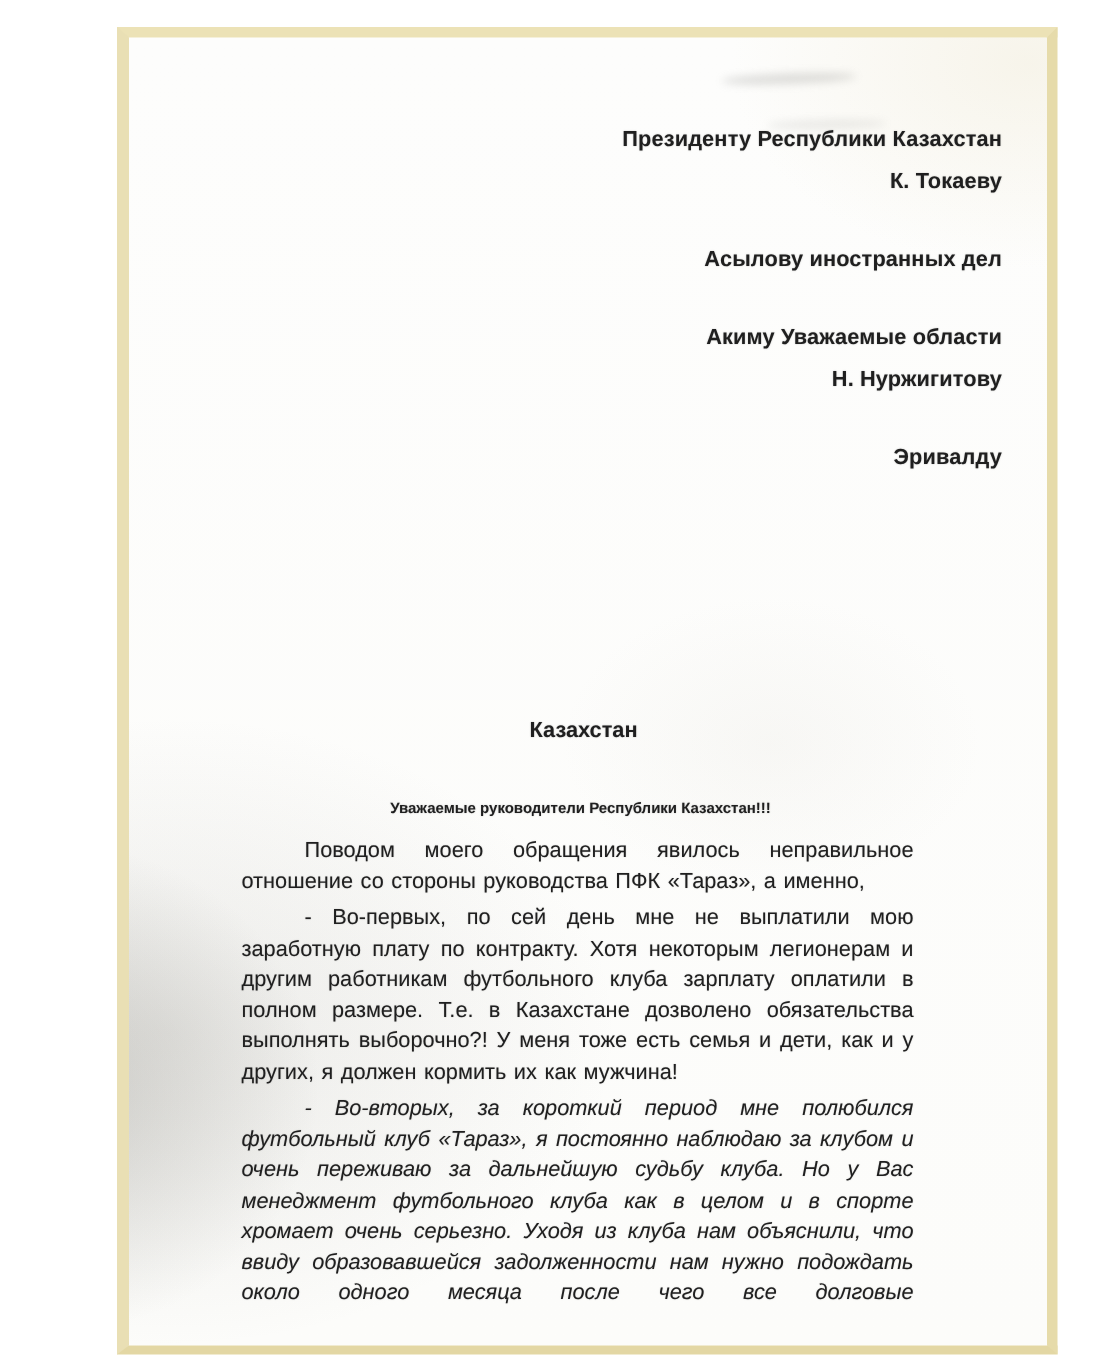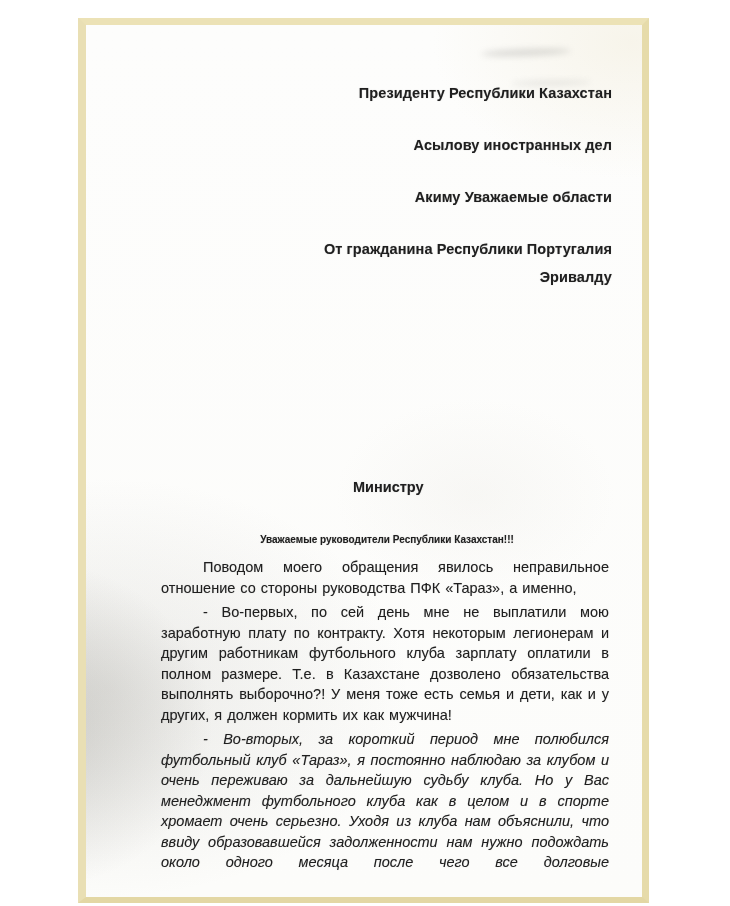--- a/index.html
+++ b/index.html
@@ -6,21 +6,21 @@
   body {
     width: 730px; height: 906px;
     background: #ffffff;
     position: relative;
     overflow: hidden;
     font-family: "Liberation Sans", sans-serif;
   }
   .page {
     position: absolute;
     left: 78px; top: 18px;
-    width: 571px; height: 885px;
+    width: 627px; height: 885px;
     box-sizing: border-box;
     border-style: solid;
     border-width: 7px 7px 6px 8px;
     border-color: #ece2b6 #e6dbaa #e3d7a4 #e9dfb4;
     background:
       radial-gradient(ellipse 260px 240px at -50px 700px, rgba(122,120,112,0.30), rgba(122,120,112,0) 68%),
       radial-gradient(ellipse 430px 300px at 4% 76%, rgba(142,140,132,0.16), rgba(142,140,132,0) 70%),
       radial-gradient(ellipse 320px 220px at 98% 2%, rgba(238,231,208,0.40), rgba(238,231,208,0) 62%),
       radial-gradient(ellipse 200px 140px at 70% 54%, rgba(210,206,196,0.12), rgba(210,206,196,0) 70%),
       linear-gradient(180deg, #fdfdfc 0%, #fcfcfa 100%);
@@ -86,34 +86,35 @@
 <body>
 
 <div class="page">
 
   <div class="smudge a"></div>
   <div class="smudge b"></div>
 
   <div class="addressees">
     <div class="addr">
       <div>Президенту Республики Казахстан</div>
+      <div>К. Токаеву</div>
     </div>
     <div class="addr">
       <div>Асылову иностранных дел</div>
     </div>
     <div class="addr">
       <div>Акиму Уважаемые области</div>
+      <div>Н. Нуржигитову</div>
     </div>
     <div class="addr">
-      <div>От гражданина Республики Португалия</div>
       <div>Эривалду</div>
     </div>
   </div>
 
-  <div class="statement-title">Министру</div>
+  <div class="statement-title">Казахстан</div>
 
   <div class="salutation">Уважаемые руководители Республики Казахстан!!!</div>
 
   <div class="letter-body">
     <p>Поводом моего обращения явилось неправильное отношение со стороны руководства ПФК «Тараз», а именно,</p>
     <p>- Во-первых, по сей день мне не выплатили мою заработную плату по контракту. Хотя некоторым легионерам и другим работникам футбольного клуба зарплату оплатили в полном размере. Т.е. в Казахстане дозволено обязательства выполнять выборочно?! У меня тоже есть семья и дети, как и у других, я должен кормить их как мужчина!</p>
     <p class="cutoff">- Во-вторых, за короткий период мне полюбился футбольный клуб «Тараз», я постоянно наблюдаю за клубом и очень переживаю за дальнейшую судьбу клуба. Но у Вас менеджмент футбольного клуба как в целом и в спорте хромает очень серьезно. Уходя из клуба нам объяснили, что ввиду образовавшейся задолженности нам нужно подождать около одного месяца после чего все долговые</p>
   </div>
 
 </div>

